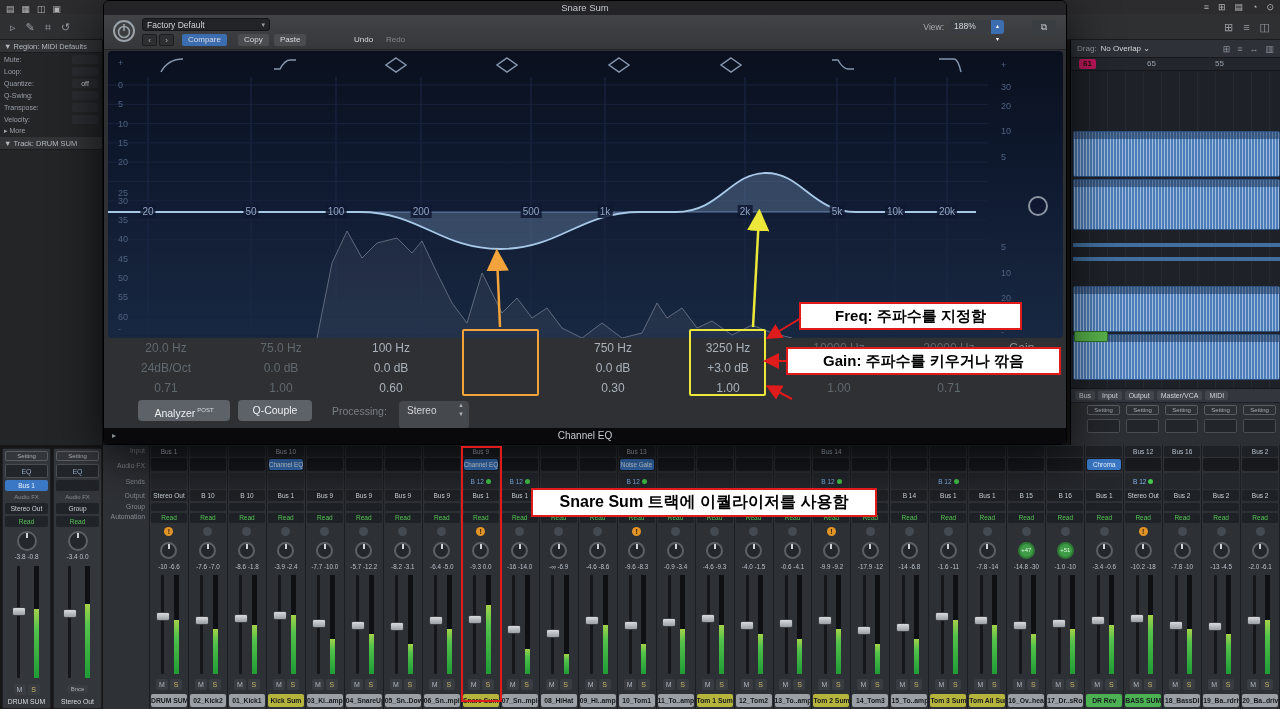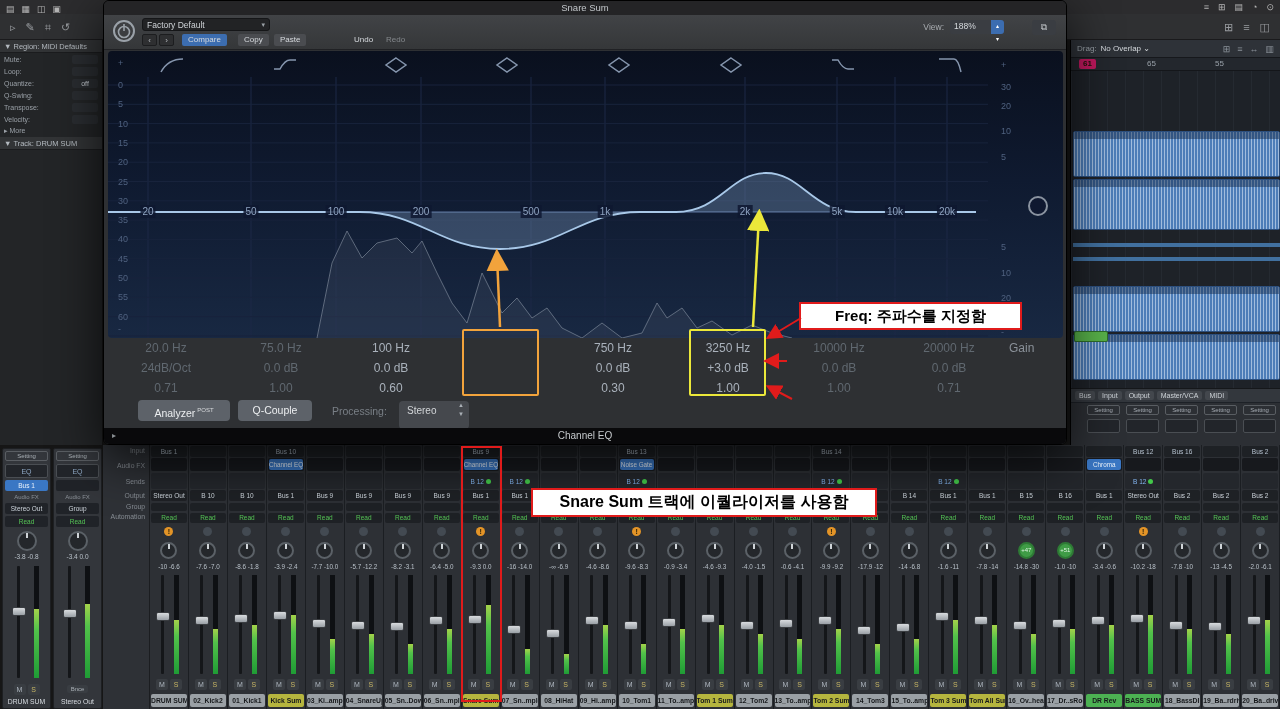--- a/index.html
+++ b/index.html
@@ -1238,21 +1238,21 @@
           <div class="freq-label" style="left: 637px;">2k</div>
           <div class="freq-label" style="left: 729px;">5k</div>
           <div class="freq-label" style="left: 787px;">10k</div>
           <div class="freq-label" style="left: 839px;">20k</div>
           <div class="scale-l" style="top: 12px;">+</div>
           <div class="scale-l" style="top: 34px;">0</div>
           <div class="scale-l" style="top: 53.3px;">5</div>
           <div class="scale-l" style="top: 72.6px;">10</div>
           <div class="scale-l" style="top: 91.9px;">15</div>
           <div class="scale-l" style="top: 111.2px;">20</div>
-          <div class="scale-l" style="top: 131px;">25</div>
+          <div class="scale-l" style="top: 142px;">25</div>
           <div class="scale-l" style="top: 149.8px;">30</div>
           <div class="scale-l" style="top: 169.1px;">35</div>
           <div class="scale-l" style="top: 188.4px;">40</div>
           <div class="scale-l" style="top: 207.7px;">45</div>
           <div class="scale-l" style="top: 227px;">50</div>
           <div class="scale-l" style="top: 246.3px;">55</div>
           <div class="scale-l" style="top: 265.6px;">60</div>
           <div class="scale-l" style="top: 278px;">-</div>
           <div class="scale-r" style="top: 14px;">+</div>
           <div class="scale-r" style="top: 36px;">30</div>
@@ -1342,20 +1342,21 @@
       <span>Channel EQ</span>
     </div>
   </div>
 
   <div class="overlay">
     <div class="hl-box" style="left:462px;top:329px;width:77px;height:67px;border-color:#f2a33c"></div>
     <div class="hl-box" style="left:689px;top:329px;width:77px;height:67px;border-color:#ece83a"></div>
     <div class="strip-outline" style="left:461px;top:446px;width:41px;height:256px"></div>
 
     <div class="note" style="left:799px;top:302px;width:223px;height:28px;font-size:15px">Freq: 주파수를 지정함</div>
+    <div class="note" style="left:786px;top:347px;width:275px;height:28px;font-size:15px">Gain: 주파수를 키우거나 깎음</div>
     <div class="note" style="left:531px;top:488px;width:346px;height:29px;font-size:16px">Snare Sum 트랙에 이퀄라이저를 사용함</div>
 
     <svg class="arrows" width="1280" height="709">
       <defs>
         <marker id="mO" markerWidth="9" markerHeight="9" refX="6" refY="4.5" orient="auto">
             <path d="M0 0 L9 4.5 L0 9 Z" fill="#f2a33c"></path>
           </marker>
         <marker id="mY" markerWidth="9" markerHeight="9" refX="6" refY="4.5" orient="auto">
             <path d="M0 0 L9 4.5 L0 9 Z" fill="#ece83a"></path>
           </marker>

